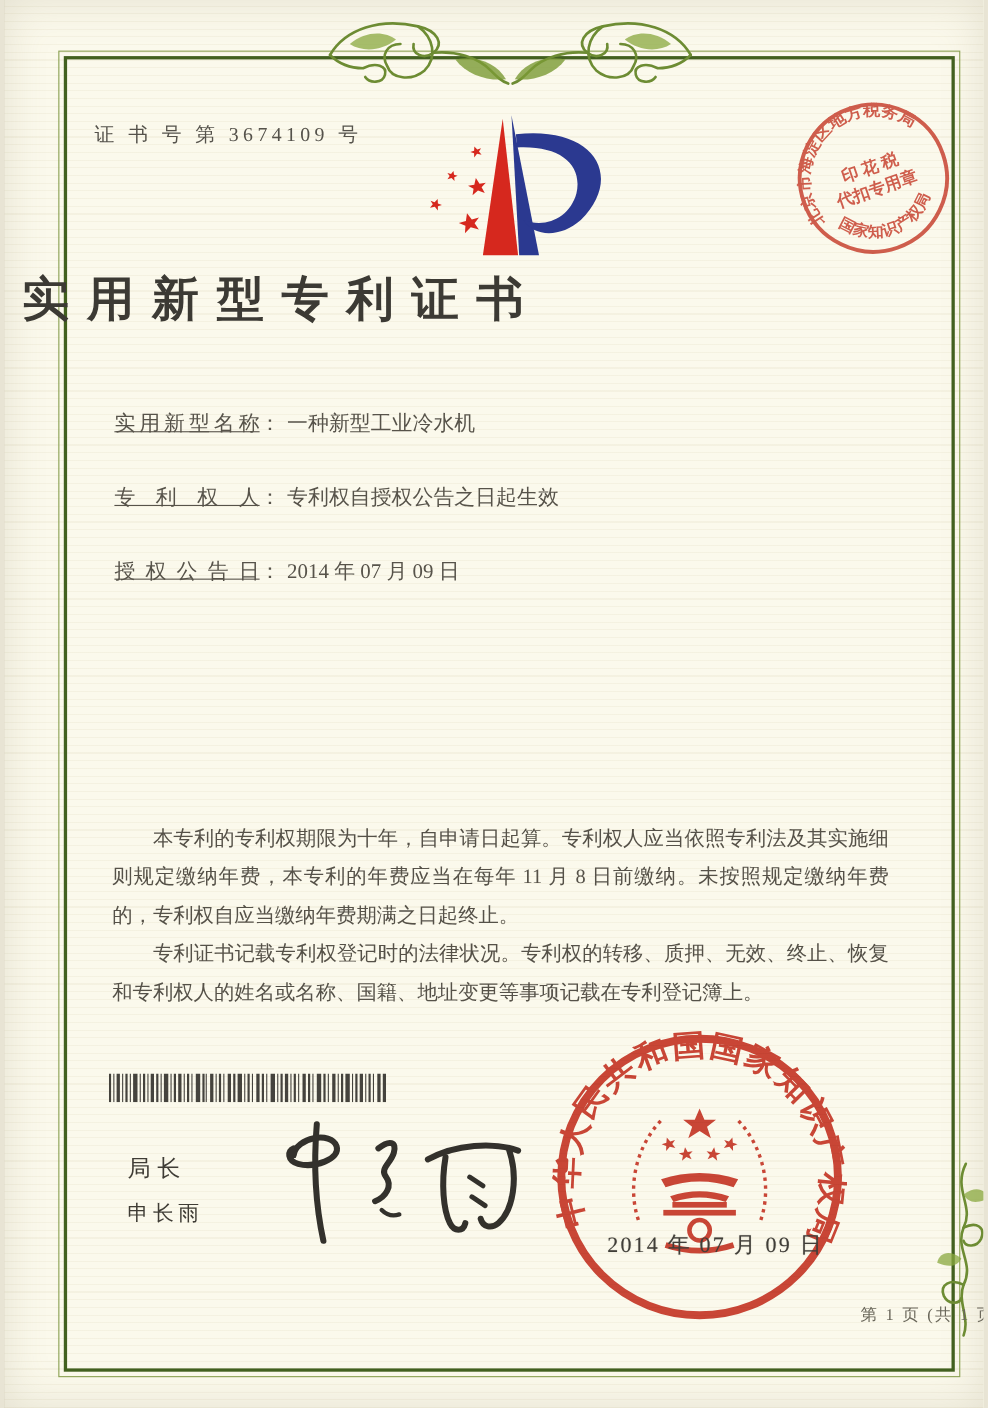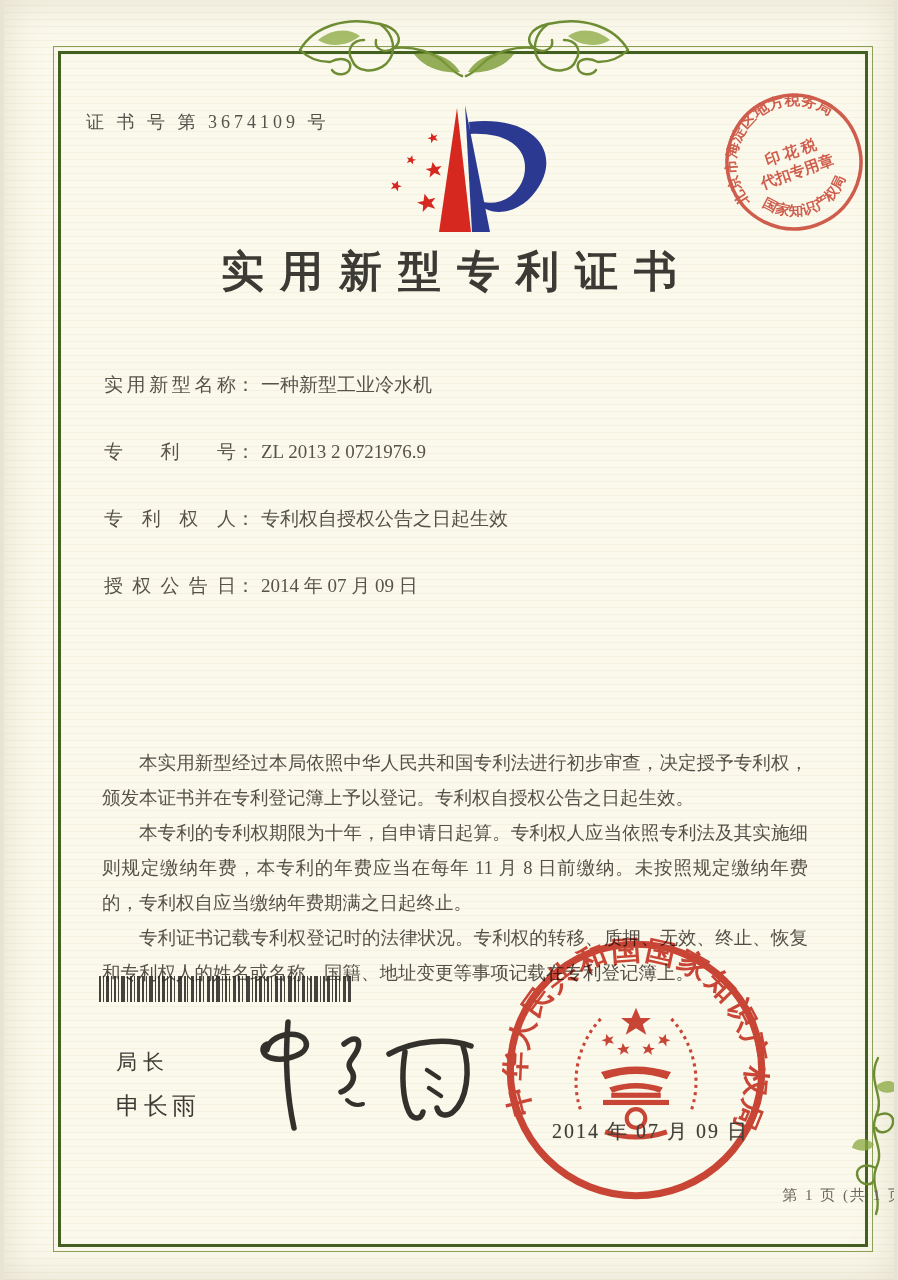--- a/index.html
+++ b/index.html
@@ -9,32 +9,32 @@
     background-image:repeating-linear-gradient(0deg, rgba(205,195,158,.14) 0 1px, transparent 1px 7px);
     font-family:"Liberation Serif","DejaVu Serif",serif;
     color:#57534a;overflow:hidden;
     box-shadow:inset 0 0 40px rgba(120,110,70,.18);
   }
   .frame-outer{position:absolute;left:49px;top:46px;right:21px;bottom:28px;border:1px solid #8aa052;}
   .frame-inner{position:absolute;left:54px;top:51px;right:26px;bottom:33px;border:3px solid #42601f;}
   .cert-no{position:absolute;left:82px;top:110px;font-size:18px;letter-spacing:4px;color:#55524b;}
   .logo{position:absolute;left:366px;top:100px;}
   .title{
-    position:absolute;left:0;top:243px;width:100%;text-align:center;
+    position:absolute;left:0;top:243px;width:100%;text-align:left;
     font-size:43px;font-weight:600;letter-spacing:16px;color:#3c3a34;text-indent:16px;
   }
   .fields{position:absolute;left:100px;top:372px;width:700px;}
   .field-row{height:26px;margin-bottom:41px;font-size:19px;white-space:nowrap;}
-  .flabel{display:inline-block;width:132px;text-align:justify;text-align-last:justify;vertical-align:top;}
+  .flabel{display:inline-block;width:132px;text-align:justify;text-align-last:justify;vertical-align:top;text-decoration:underline;}
   .fcolon{display:inline-block;margin-right:6px;}
   .paras{position:absolute;left:98px;top:746px;width:706px;font-size:18.5px;line-height:35px;text-align:justify;color:#555148;}
   .paras p{margin:0;text-indent:2em;}
   .barcode{position:absolute;left:95px;top:976px;opacity:.88;}
   .signer-title{position:absolute;left:112px;top:1048px;font-size:21px;letter-spacing:6px;color:#3f3c35;}
-  .signer-name{position:absolute;left:112px;top:1090px;font-size:24px;letter-spacing:4px;color:#3f3c35;}
+  .signer-name{position:absolute;left:112px;top:1090px;font-size:19px;letter-spacing:4px;color:#3f3c35;}
   .signature{position:absolute;left:205px;top:1008px;}
   .main-seal{position:absolute;left:498px;top:936px;opacity:.93;mix-blend-mode:multiply;}
   .seal-date{
     position:absolute;left:548px;top:1118px;width:220px;font-size:20px;letter-spacing:2px;
     color:#403e38;white-space:nowrap;text-shadow:0 0 1px rgba(60,58,52,.4);
   }
   .tax-stamp{position:absolute;left:714px;top:86px;transform:rotate(-19deg);opacity:.85;mix-blend-mode:multiply;}
   .footer{position:absolute;left:0;top:1186px;width:100%;text-align:right;font-size:15px;letter-spacing:2px;color:#6a675a;margin-left:18px;}
   .orn-top{position:absolute;left:290px;top:6px;}
   .orn-right{position:absolute;left:836px;top:1052px;}
@@ -98,32 +98,28 @@
     </g>
   </svg>
 
   <div class="title">实用新型专利证书</div>
 
   <div class="fields">
     <div class="field-row">
       <span class="flabel">实用新型名称</span><span class="fcolon">：</span><span class="fvalue">一种新型工业冷水机</span>
     </div>
     <div class="field-row">
-      <span class="flabel">专利号</span><span class="fcolon">：</span><span class="fvalue">ZL 2013 2 0721976.9</span>
-    </div>
-    <div class="field-row">
       <span class="flabel">专利权人</span><span class="fcolon">：</span><span class="fvalue">专利权自授权公告之日起生效</span>
     </div>
     <div class="field-row">
       <span class="flabel">授权公告日</span><span class="fcolon">：</span><span class="fvalue">2014 年 07 月 09 日</span>
     </div>
   </div>
 
   <div class="paras">
-    <p>本实用新型经过本局依照中华人民共和国专利法进行初步审查，决定授予专利权，颁发本证书并在专利登记簿上予以登记。专利权自授权公告之日起生效。</p>
     <p>本专利的专利权期限为十年，自申请日起算。专利权人应当依照专利法及其实施细则规定缴纳年费，本专利的年费应当在每年 11 月 8 日前缴纳。未按照规定缴纳年费的，专利权自应当缴纳年费期满之日起终止。</p>
     <p>专利证书记载专利权登记时的法律状况。专利权的转移、质押、无效、终止、恢复和专利权人的姓名或名称、国籍、地址变更等事项记载在专利登记簿上。</p>
   </div>
 
   <svg class="barcode" width="252" height="26" viewBox="0 0 252 26">
     <path fill="#2c2a26" d="M0 0h2v26h-2z M4 0h1v26h-1z M7 0h3v26h-3z M12 0h1v26h-1z M15 0h2v26h-2z M19 0h1v26h-1z M22 0h4v26h-4z M28 0h1v26h-1z M31 0h2v26h-2z M35 0h1v26h-1z M38 0h3v26h-3z M43 0h2v26h-2z M47 0h1v26h-1z M50 0h4v26h-4z M56 0h1v26h-1z M59 0h2v26h-2z M63 0h3v26h-3z M68 0h1v26h-1z M71 0h2v26h-2z M75 0h1v26h-1z M79 0h4v26h-4z M85 0h2v26h-2z M88 0h1v26h-1z M92 0h3v26h-3z M97 0h1v26h-1z M100 0h2v26h-2z M104 0h1v26h-1z M108 0h3v26h-3z M113 0h2v26h-2z M117 0h4v26h-4z M123 0h1v26h-1z M126 0h2v26h-2z M130 0h1v26h-1z M134 0h3v26h-3z M139 0h2v26h-2z M143 0h1v26h-1z M147 0h4v26h-4z M153 0h1v26h-1z M156 0h2v26h-2z M160 0h3v26h-3z M165 0h1v26h-1z M168 0h2v26h-2z M172 0h1v26h-1z M176 0h3v26h-3z M181 0h2v26h-2z M185 0h1v26h-1z M189 0h4v26h-4z M195 0h2v26h-2z M199 0h1v26h-1z M203 0h3v26h-3z M208 0h1v26h-1z M211 0h2v26h-2z M215 0h4v26h-4z M221 0h1v26h-1z M224 0h2v26h-2z M228 0h3v26h-3z M233 0h1v26h-1z M236 0h2v26h-2z M240 0h1v26h-1z M244 0h3v26h-3z M249 0h3v26h-3z"></path>
   </svg>
 
   <div class="signer-title">局长</div>
   <div class="signer-name">申长雨</div>

